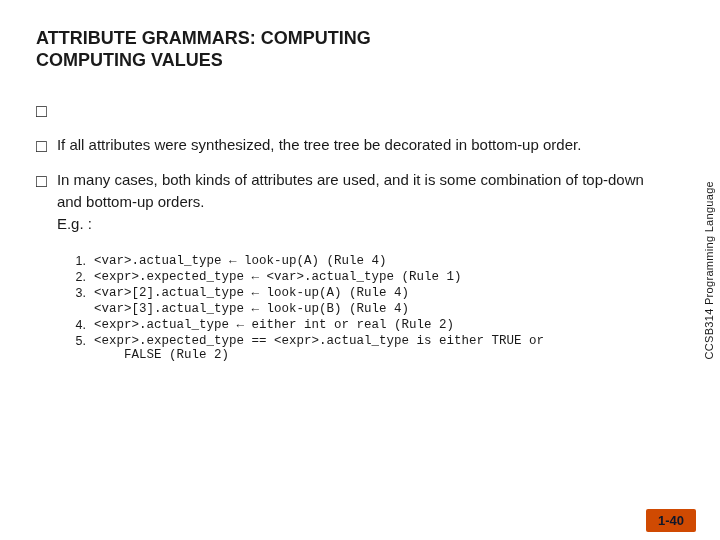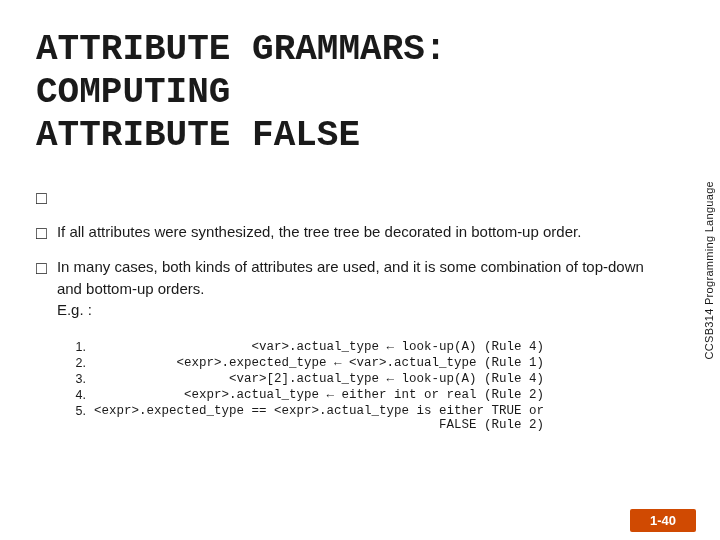--- a/index.html
+++ b/index.html
@@ -11,26 +11,25 @@
       overflow: hidden;
       position: relative;
     }
 
     .main-content {
       padding: 28px 36px 20px 36px;
       width: 680px;
     }
 
     .title {
-      font-size: 36px;
+      font-size: 18px;
       font-weight: bold;
       color: #1a1a1a;
       line-height: 1.2;
       margin-bottom: 28px;
-      font-family: Liberation Mono, monospace;
     }
 
     .bullet-list {
       list-style: none;
       margin-bottom: 18px;
     }
 
     .bullet-list li {
       display: flex;
       align-items: flex-start;
@@ -52,21 +51,20 @@
       margin-top: 6px;
       border-collapse: collapse;
       font-family: 'Courier New', Courier, monospace;
       font-size: 12.5px;
       color: #1a1a1a;
     }
 
     .code-table td {
       padding: 1px 4px 1px 0;
       vertical-align: top;
-      text-align: right;
     }
 
     .code-table td.num {
       width: 22px;
       color: #1a1a1a;
       text-align: right;
       padding-right: 8px;
       font-family: Arial, sans-serif;
       font-size: 12.5px;
     }
@@ -94,34 +92,34 @@
       color: #1a1a1a;
       white-space: nowrap;
       letter-spacing: 0.3px;
     }
 
     .badge {
       position: absolute;
       bottom: 8px;
       right: 24px;
       background: #d04a02;
-      color: #ffffff;
+      color: #0f172a;
       font-size: 13px;
       font-weight: bold;
-      padding: 4px 20px;
+      padding: 4px 12px;
       border-radius: 2px;
     }
   </style>
 </head>
 <body>
 
 <div class="main-content">
   <div class="title">
     <span>ATTRIBUTE GRAMMARS: COMPUTING</span><br>
-    <span>ATTRIBUTE FALSE</span>
+    <span>COMPUTING VALUES</span>
   </div>
 
   <ul class="bullet-list">
     <li>
       <span class="bullet-symbol">□</span>
     </li>
     <li>
       <span class="bullet-symbol">□</span>
       <span>If all attributes were synthesized, the tree tree be decorated in bottom-up order.</span>
     </li>
@@ -139,20 +137,24 @@
       </tr>
       <tr>
         <td class="num"><span>2.</span></td>
         <td class="code"><span>&lt;expr&gt;.expected_type ← &lt;var&gt;.actual_type (Rule 1)</span></td>
       </tr>
       <tr>
         <td class="num"><span>3.</span></td>
         <td class="code"><span>&lt;var&gt;[2].actual_type ← look-up(A) (Rule 4)</span></td>
       </tr>
       <tr>
+        <td class="num"></td>
+        <td class="code"><span>&lt;var&gt;[3].actual_type ← look-up(B) (Rule 4)</span></td>
+      </tr>
+      <tr>
         <td class="num"><span>4.</span></td>
         <td class="code"><span>&lt;expr&gt;.actual_type ← either int or real (Rule 2)</span></td>
       </tr>
       <tr>
         <td class="num"><span>5.</span></td>
         <td class="code">&lt;expr&gt;.expected_type == &lt;expr&gt;.actual_type is either TRUE or<br>&nbsp;&nbsp;&nbsp;&nbsp;FALSE (Rule 2)</td>
       </tr>
     </tbody>
   </table>
 </div>

